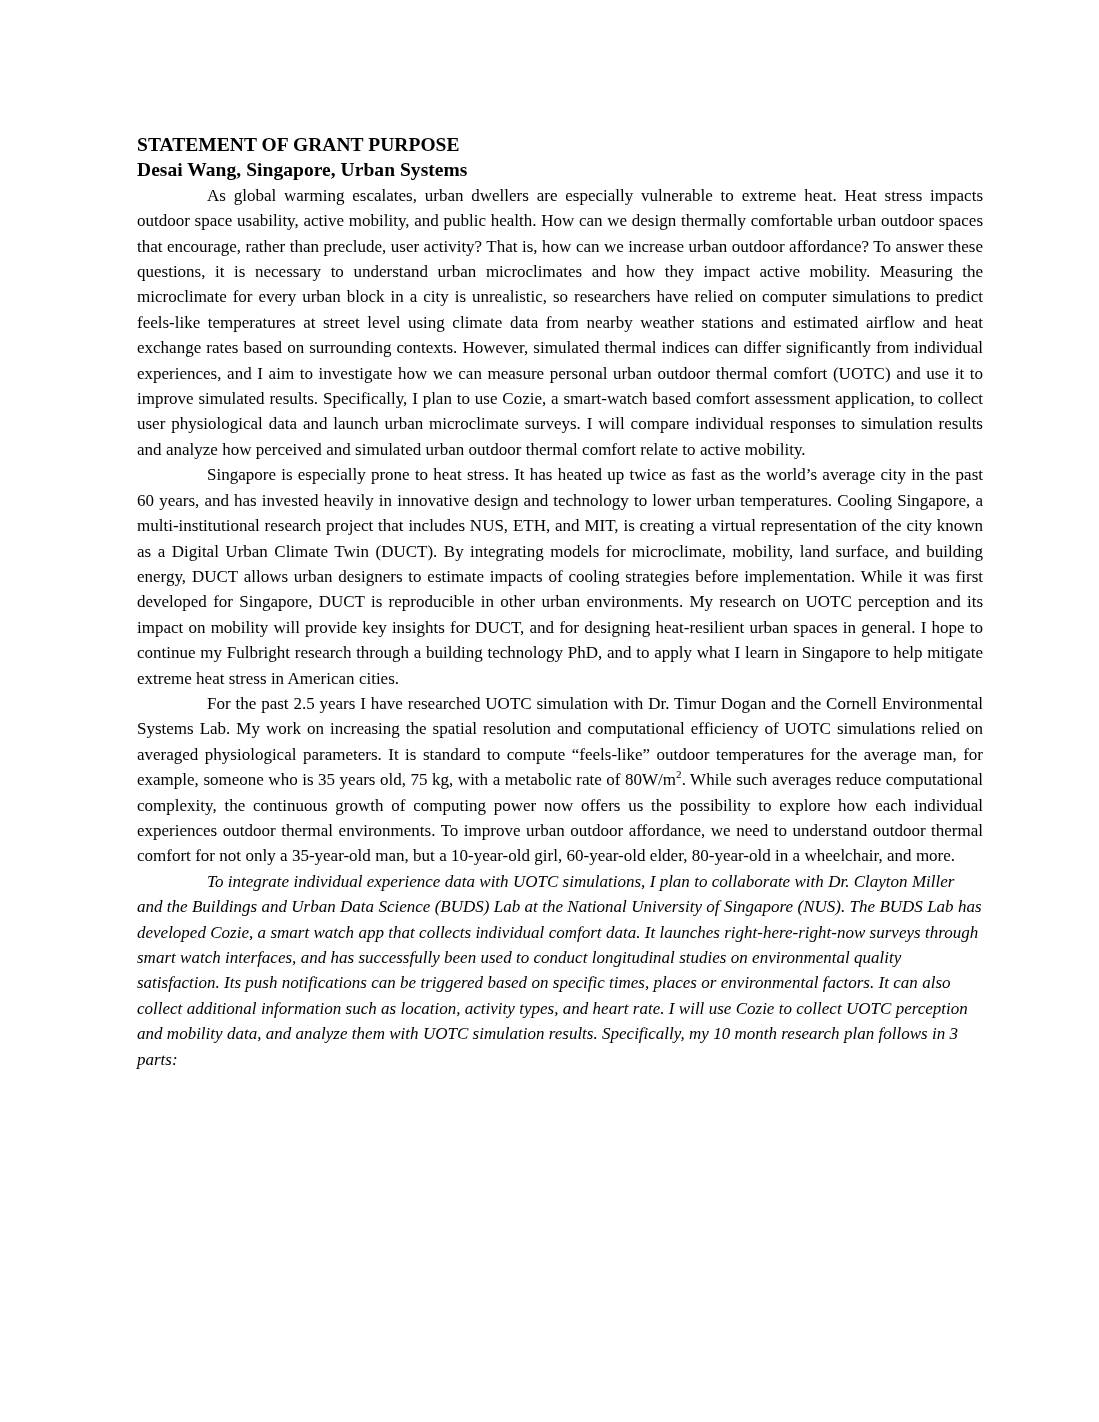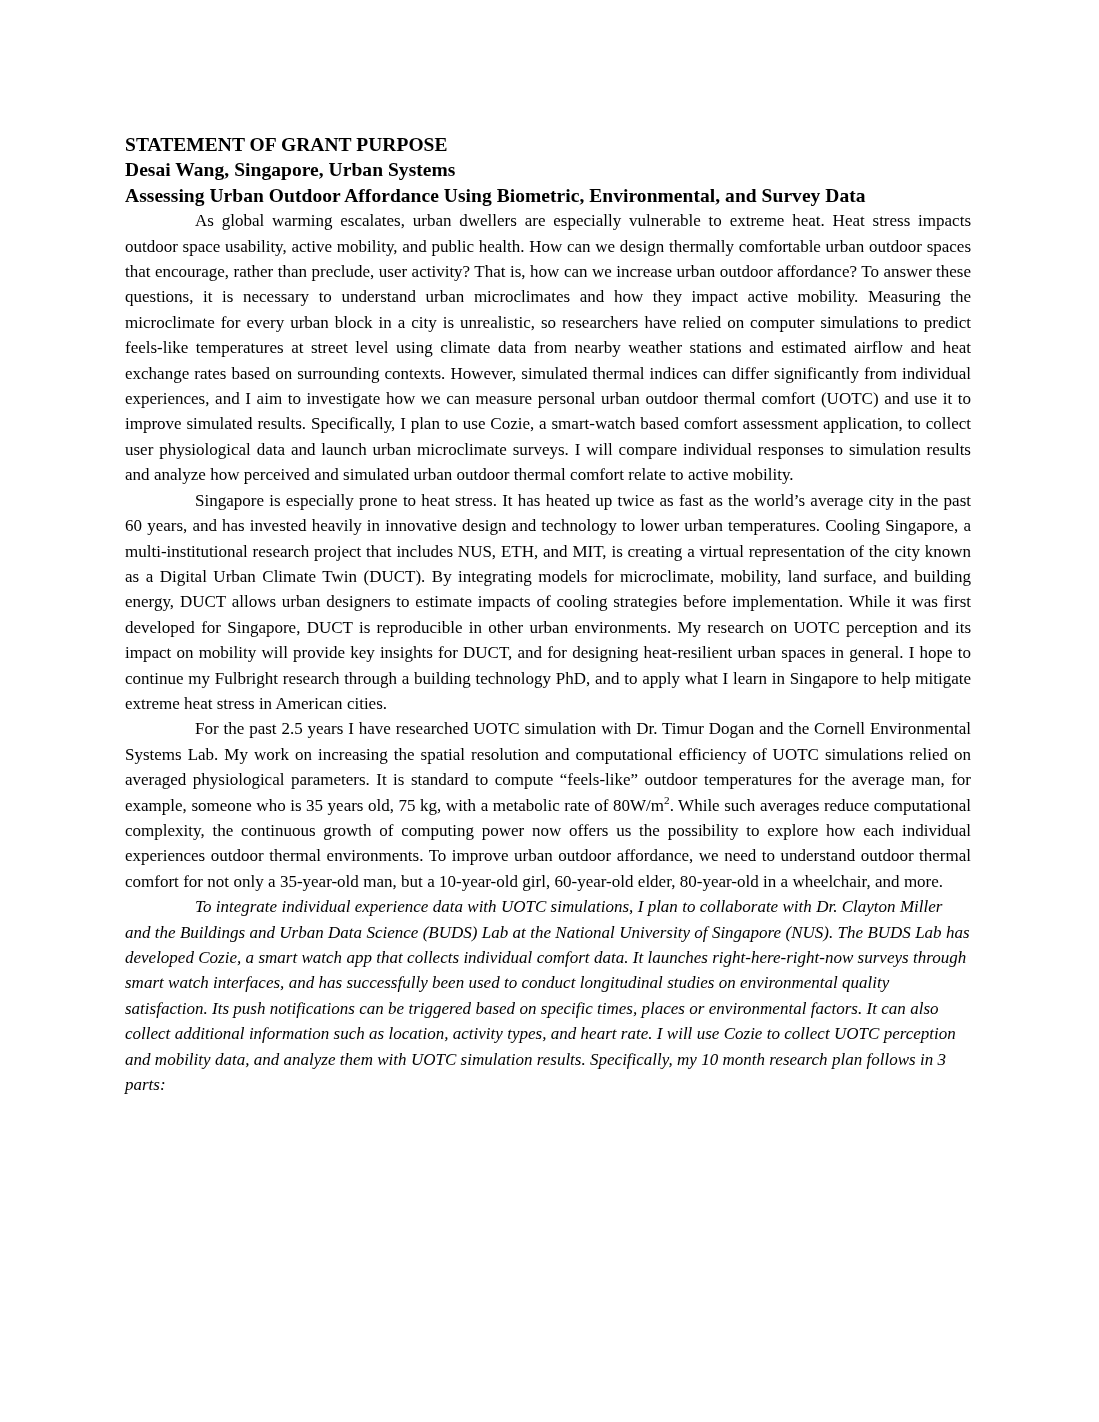--- a/index.html
+++ b/index.html
@@ -13,20 +13,21 @@
     font-family: "Liberation Serif", "DejaVu Serif", serif;
     color: #000000;
     -webkit-font-smoothing: antialiased;
   }
   .page {
     position: relative;
     width: 1060px;
     height: 1422px;
     background: #ffffff;
     overflow: hidden;
+    margin-left: 12px;
   }
   .doc-body {
     position: absolute;
     left: 125px;
     top: 132px;
     width: 846px;
   }
   .heading-line {
     font-weight: bold;
     font-size: 19.5px;
@@ -57,21 +58,20 @@
 </head>
 <body>
 
 <div class="page">
   <div class="doc-body">
 
     <div class="heading-line">STATEMENT OF GRANT PURPOSE</div>
 
     <div class="heading-line">Desai Wang, Singapore, Urban Systems</div>
 
-    <div class="heading-line">Assessing Urban Outdoor Affordance Using Biometric, Environmental, and Survey Data</div>
 
     <p class="para"><span>As global warming escalates, urban dwellers are especially vulnerable to extreme heat. Heat stress impacts outdoor space usability, active mobility, and public health. How can we design thermally comfortable urban outdoor spaces that encourage, rather than preclude, user activity? That is, how can we increase urban outdoor affordance? To answer these questions, it is necessary to understand urban microclimates and how they impact active mobility. Measuring the microclimate for every urban block in a city is unrealistic, so researchers have relied on computer simulations to predict feels-like temperatures at street level using climate data from nearby weather stations and estimated airflow and heat exchange rates based on surrounding contexts. However, simulated thermal indices can differ significantly from individual experiences, and I aim to investigate how we can measure personal urban outdoor thermal comfort (UOTC) and use it to improve simulated results. Specifically, I plan to use Cozie, a smart-watch based comfort assessment application, to collect user physiological data and launch urban microclimate surveys. I will compare individual responses to simulation results and analyze how perceived and simulated urban outdoor thermal comfort relate to active mobility.</span></p>
 
     <p class="para"><span>Singapore is especially prone to heat stress. It has heated up twice as fast as the world’s average city in the past 60 years, and has invested heavily in innovative design and technology to lower urban temperatures. Cooling Singapore, a multi-institutional research project that includes NUS, ETH, and MIT, is creating a virtual representation of the city known as a Digital Urban Climate Twin (DUCT). By integrating models for microclimate, mobility, land surface, and building energy, DUCT allows urban designers to estimate impacts of cooling strategies before implementation. While it was first developed for Singapore, DUCT is reproducible in other urban environments. My research on UOTC perception and its impact on mobility will provide key insights for DUCT, and for designing heat-resilient urban spaces in general. I hope to continue my Fulbright research through a building technology PhD, and to apply what I learn in Singapore to help mitigate extreme heat stress in American cities.</span></p>
 
     <p class="para"><span>For the past 2.5 years I have researched UOTC simulation with Dr. Timur Dogan and the Cornell Environmental Systems Lab. My work on increasing the spatial resolution and computational efficiency of UOTC simulations relied on averaged physiological parameters. It is standard to compute “feels-like” outdoor temperatures for the average man, for example, someone who is 35 years old, 75 kg, with a metabolic rate of 80W/m</span><sup>2</sup><span>. While such averages reduce computational complexity, the continuous growth of computing power now offers us the possibility to explore how each individual experiences outdoor thermal environments. To improve urban outdoor affordance, we need to understand outdoor thermal comfort for not only a 35-year-old man, but a 10-year-old girl, 60-year-old elder, 80-year-old in a wheelchair, and more.</span></p>
 
     <p class="para"><span>To integrate individual experience data with UOTC simulations, I plan to collaborate with Dr. Clayton Miller and the Buildings and Urban Data Science (BUDS) Lab at the National University of Singapore (NUS). The BUDS Lab has developed Cozie, a smart watch app that collects individual comfort data. It launches right-here-right-now surveys through smart watch interfaces, and has successfully been used to conduct longitudinal studies on environmental quality satisfaction. Its push notifications can be triggered based on specific times, places or environmental factors. It can also collect additional information such as location, activity types, and heart rate. I will use Cozie to collect UOTC perception and mobility data, and analyze them with UOTC simulation results. Specifically, my 10 month research plan follows in 3 parts:</span></p>
 
   </div>

